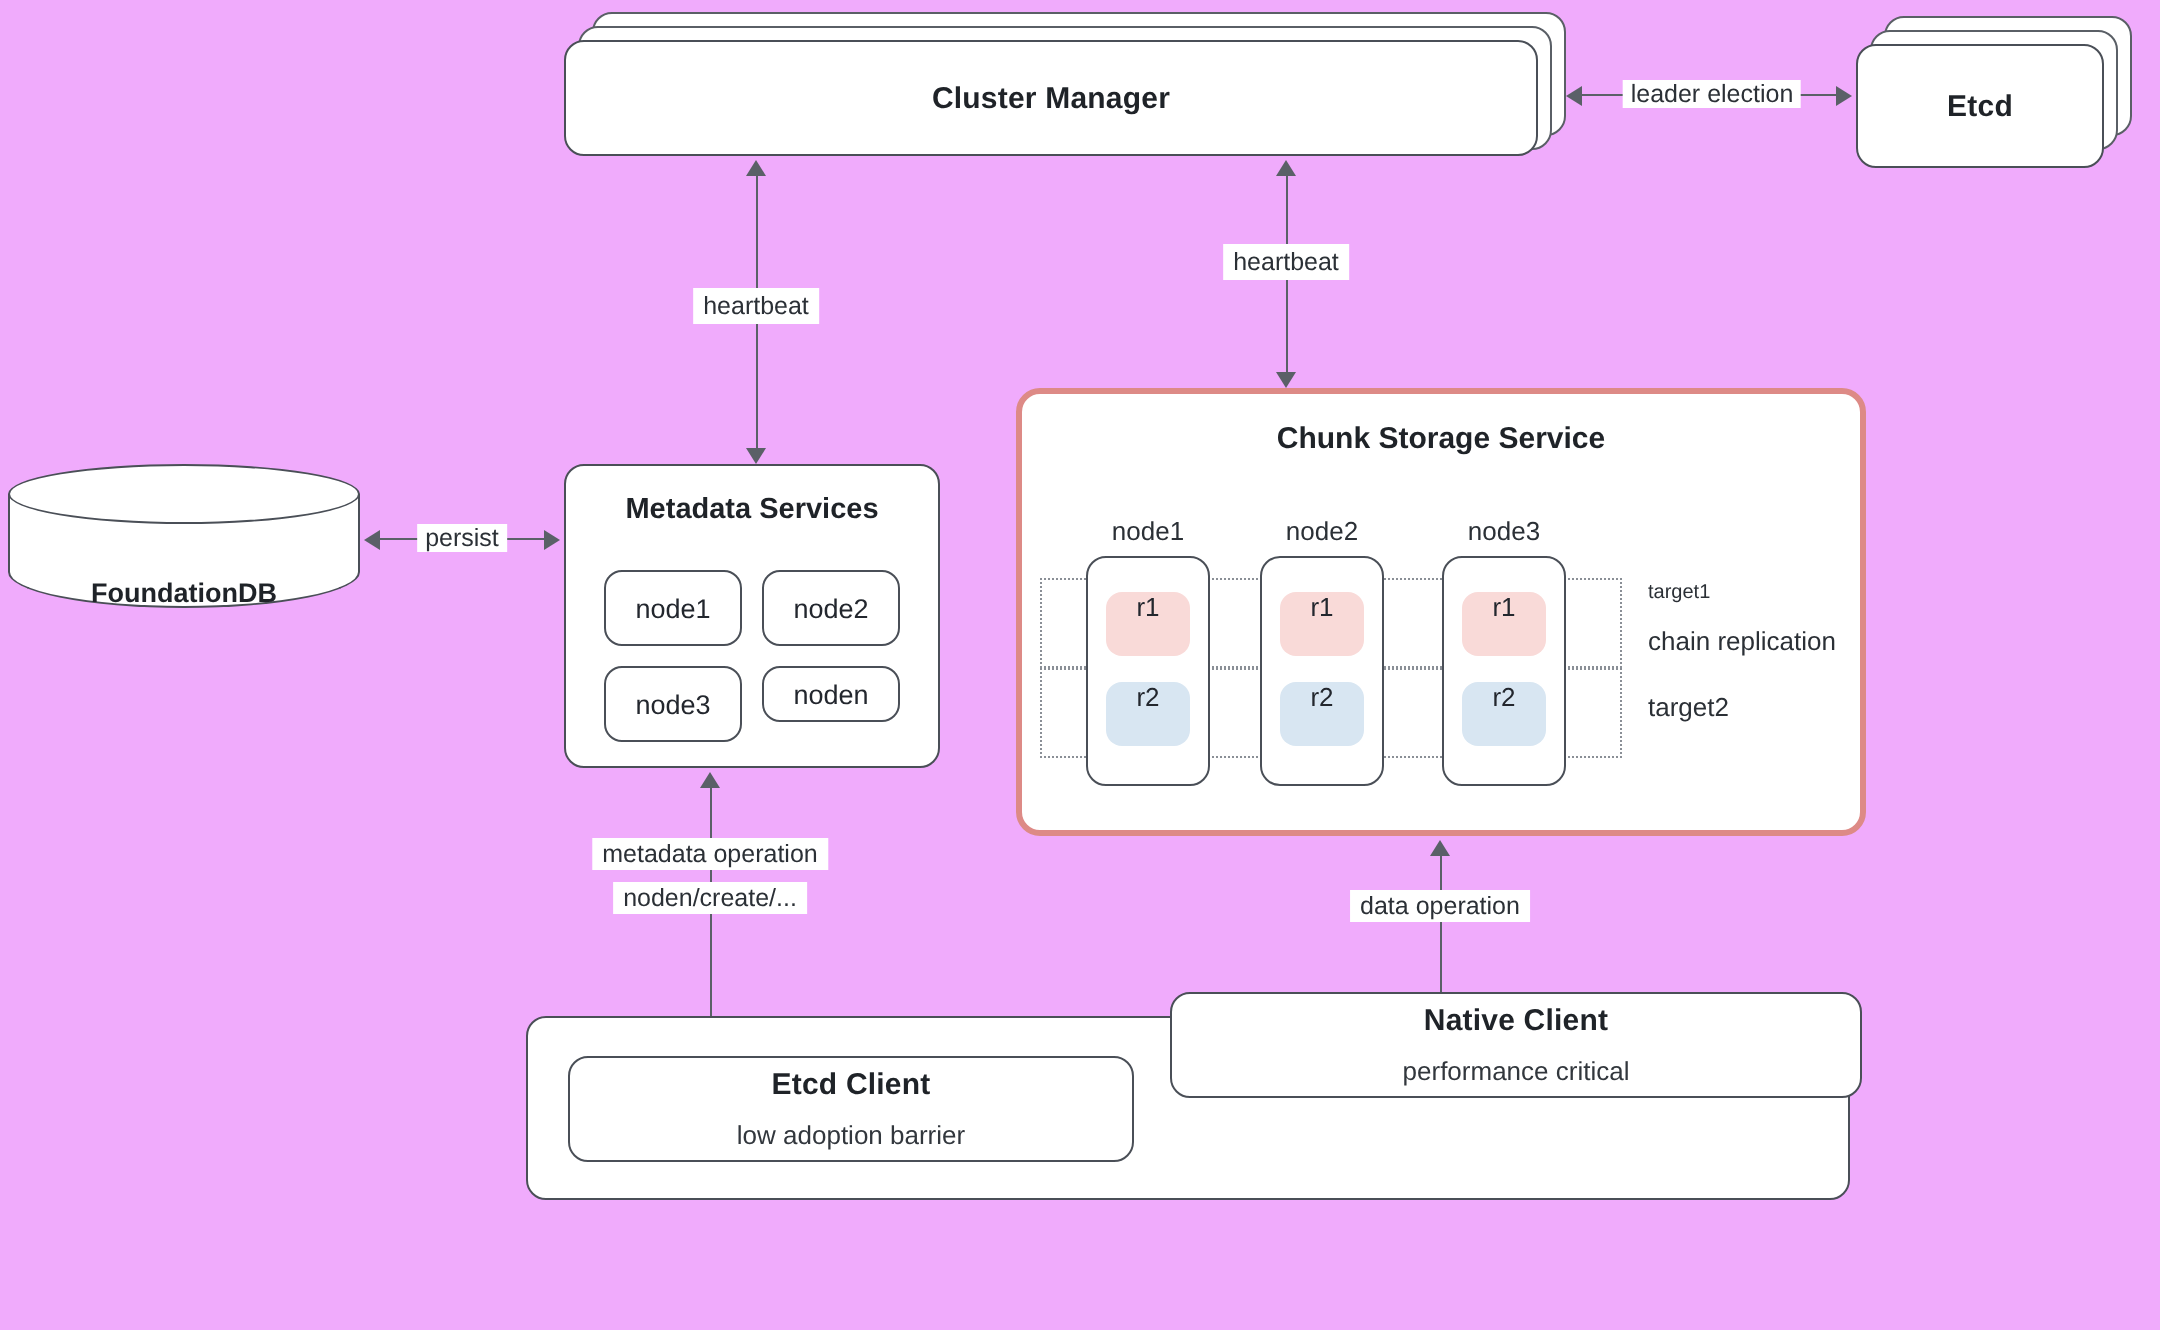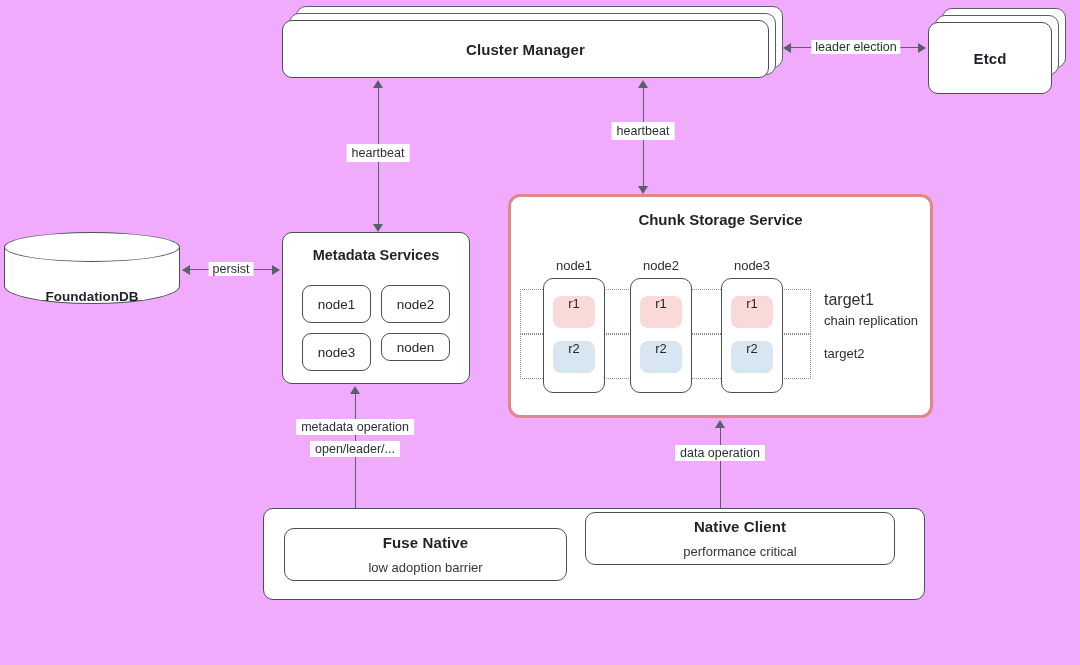--- a/index.html
+++ b/index.html
@@ -188,21 +188,21 @@
   <div class="stack-layer" style="left:296px; top:6px; width:487px; height:62px;"></div>
   <div class="stack-layer" style="left:289px; top:13px; width:487px; height:62px;"></div>
   <div class="box" id="cluster-manager" style="left:282px; top:20px; width:487px; height:58px;">
     <div class="center-text">
       <div class="main">Cluster Manager</div>
     </div>
   </div>
 
   <div class="stack-layer" style="left:942px; top:8px; width:124px; height:60px;"></div>
   <div class="stack-layer" style="left:935px; top:15px; width:124px; height:60px;"></div>
-  <div class="box" id="etcd" style="left:928px; top:22px; width:124px; height:72px;">
+  <div class="box" id="etcd" style="left:928px; top:22px; width:124px; height:62px;">
     <div class="center-text">
       <div class="main">Etcd</div>
     </div>
   </div>
 
   <div class="hline" style="left:789px; top:47px; width:131px;"></div>
   <div class="arrowhead ah-left" style="left:783px; top:42.5px;"></div>
   <div class="arrowhead ah-right" style="left:918px; top:42.5px;"></div>
   <div class="lbl c" style="left:856px; top:40px; background:#fff; padding:0 4px;">leader election</div>
 
@@ -272,45 +272,45 @@
     <span>r2</span>
   </div>
 
   <div class="rep-chip rep-r1" style="left:731px; top:296px; width:42px; height:32px;">
     <span>r1</span>
   </div>
   <div class="rep-chip rep-r2" style="left:731px; top:341px; width:42px; height:32px;">
     <span>r2</span>
   </div>
 
-  <div class="lbl" style="left:824px; top:291px; font-size:16px;">target1</div>
+  <div class="lbl" style="left:824px; top:291px; font-size:10px;">target1</div>
   <div class="lbl" style="left:824px; top:313px; font-size:13px;">chain replication</div>
   <div class="lbl" style="left:824px; top:346px; font-size:13px;">target2</div>
 
   <div class="vline" style="left:355px; top:392px; height:119px;"></div>
   <div class="arrowhead ah-up" style="left:350px; top:386px;"></div>
   <div class="arrowhead ah-down" style="left:350px; top:509px;"></div>
   <div class="lbl c" style="left:355px; top:419px; background:#fff; padding:1px 5px;">metadata operation</div>
-  <div class="lbl c" style="left:355px; top:441px; background:#fff; padding:1px 5px;">open/leader/...</div>
+  <div class="lbl c" style="left:355px; top:441px; background:#fff; padding:1px 5px;">noden/create/...</div>
 
   <div class="vline" style="left:720px; top:426px; height:85px;"></div>
   <div class="arrowhead ah-up" style="left:715px; top:420px;"></div>
   <div class="arrowhead ah-down" style="left:715px; top:509px;"></div>
   <div class="lbl c" style="left:720px; top:445px; background:#fff; padding:1px 5px;">data operation</div>
 
   <div class="box" id="client-layer" style="left:263px; top:508px; width:662px; height:92px;"></div>
 
   <div class="box thin" style="left:284px; top:528px; width:283px; height:53px;">
     <div class="center-text">
-      <div class="main">Fuse Native</div>
+      <div class="main">Etcd Client</div>
       <div class="sub">low adoption barrier</div>
     </div>
   </div>
 
-  <div class="box thin" style="left:585px; top:512px; width:310px; height:53px;">
+  <div class="box thin" style="left:585px; top:496px; width:346px; height:53px;">
     <div class="center-text">
       <div class="main">Native Client</div>
       <div class="sub">performance critical</div>
     </div>
   </div>
 
 
 </div>
 
 </body></html>

